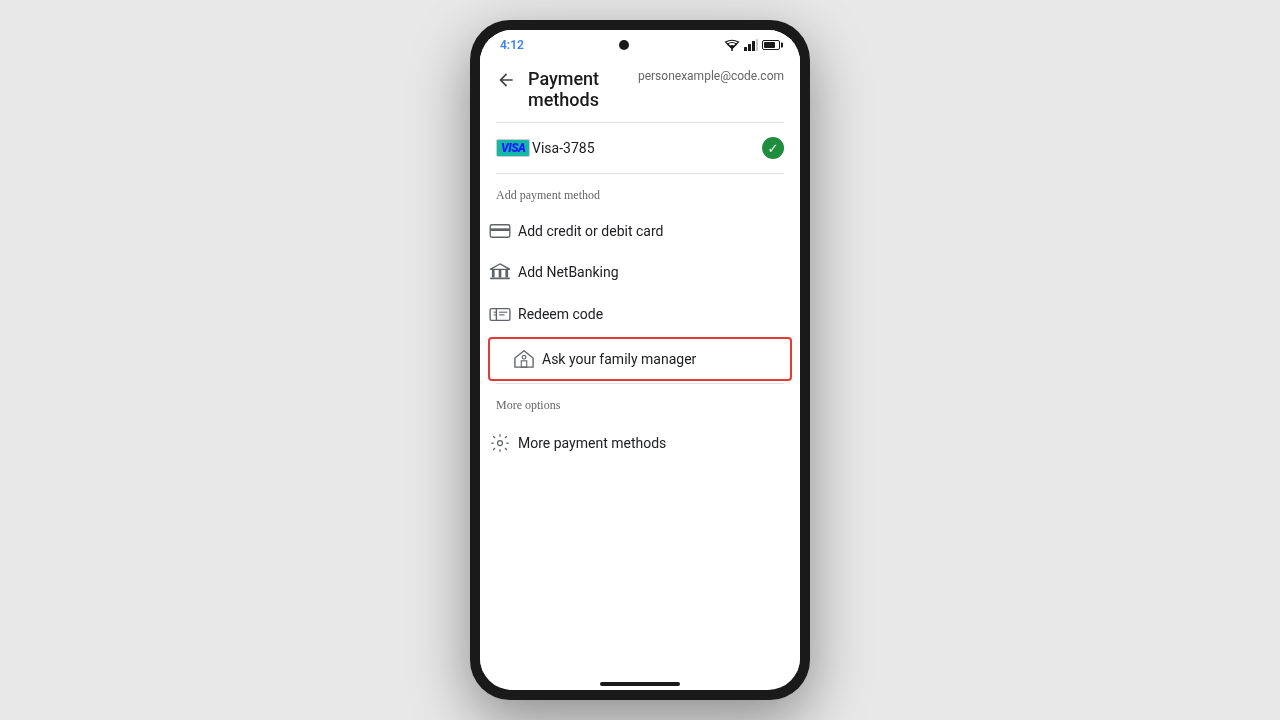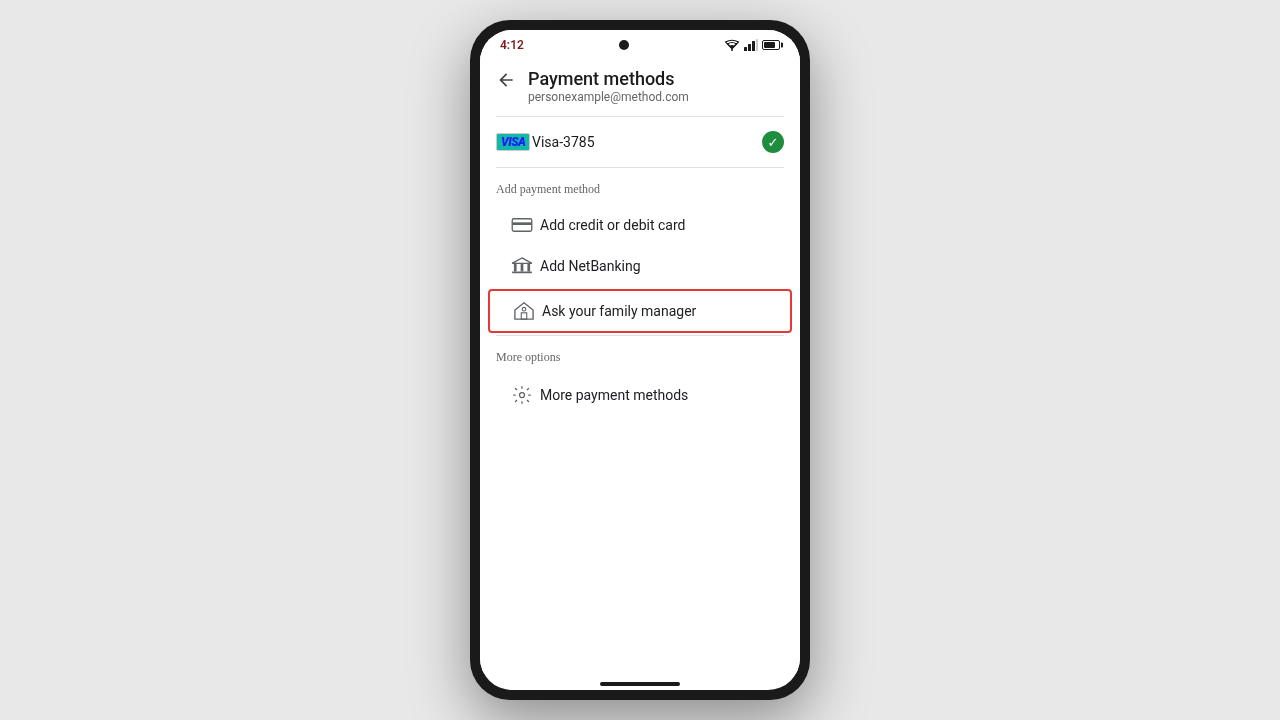--- a/index.html
+++ b/index.html
@@ -39,21 +39,21 @@
       justify-content: space-between;
       align-items: center;
       padding: 8px 20px 4px;
       background: #fff;
       flex-shrink: 0;
     }
 
     .status-time {
       font-size: 12px;
       font-weight: 600;
-      color: #7f1d1d;
+      color: #3b82f6;
     }
 
     .status-camera {
       width: 10px;
       height: 10px;
       background: #1a1a1a;
       border-radius: 50%;
     }
 
     .status-icons {
@@ -115,21 +115,21 @@
     .back-button {
       margin-right: 12px;
       margin-top: 2px;
       cursor: pointer;
       color: #444;
       font-size: 18px;
     }
 
     .title-area {
       display: flex;
-      flex-direction: column;
+      flex-direction: row;
     }
 
     .page-title {
       font-size: 18px;
       font-weight: 500;
       color: #1a1a1a;
     }
 
     .subtitle {
       font-size: 12px;
@@ -183,21 +183,21 @@
       padding: 14px 16px 8px;
       font-size: 12px;
       color: #666;
       font-family: Liberation Serif, serif;
     }
 
     
     .menu-item {
       display: flex;
       align-items: center;
-      padding: 12px 24px;
+      padding: 12px 2px;
       cursor: pointer;
       background: #fff;
     }
 
     .menu-item-icon {
       width: 36px;
       display: flex;
       align-items: center;
       justify-content: center;
       flex-shrink: 0;
@@ -288,21 +288,21 @@
     <div class="content">
 
       <div class="top-bar">
         <div class="back-button">
           <svg width="20" height="20" viewBox="0 0 24 24" fill="none">
             <path d="M20 11H7.83l5.59-5.59L12 4l-8 8 8 8 1.41-1.41L7.83 13H20v-2z" fill="#444"></path>
           </svg>
         </div>
         <div class="title-area">
           <span class="page-title">Payment methods</span>
-          <span class="subtitle">personexample@method.com</span>
+          <span class="subtitle">personexample@code.com</span>
         </div>
       </div>
 
       <div class="divider"></div>
 
       <div class="payment-item">
         <div class="payment-item-icon">
           <span class="visa-logo">VISA</span>
         </div>
         <span class="payment-item-label">Visa-3785</span>
@@ -330,20 +330,33 @@
             <rect x="3" y="7" width="3" height="9" fill="#5f6368" rx="0.5"></rect>
             <rect x="10.5" y="7" width="3" height="9" fill="#5f6368" rx="0.5"></rect>
             <rect x="18" y="7" width="3" height="9" fill="#5f6368" rx="0.5"></rect>
             <rect x="1" y="16" width="22" height="2" fill="#5f6368" rx="0.5"></rect>
           </svg>
         </div>
         <span class="menu-item-label">Add NetBanking</span>
       </div>
 
 
+      <div class="menu-item">
+        <div class="menu-item-icon">
+          <svg width="22" height="18" viewBox="0 0 24 20" fill="none">
+            <rect x="1" y="4" width="22" height="13" rx="1.5" stroke="#5f6368" stroke-width="1.5"></rect>
+            <line x1="8" y1="4" x2="8" y2="17" stroke="#5f6368" stroke-width="1.5"></line>
+            <line x1="5" y1="8" x2="8" y2="8" stroke="#5f6368" stroke-width="1.2"></line>
+            <line x1="5" y1="11" x2="8" y2="11" stroke="#5f6368" stroke-width="1.2"></line>
+            <line x1="11" y1="8" x2="20" y2="8" stroke="#5f6368" stroke-width="1.2"></line>
+            <line x1="11" y1="11" x2="17" y2="11" stroke="#5f6368" stroke-width="1.2"></line>
+          </svg>
+        </div>
+        <span class="menu-item-label">Redeem code</span>
+      </div>
 
       <div class="menu-item menu-item-highlighted">
         <div class="menu-item-icon">
           <svg width="22" height="20" viewBox="0 0 24 22" fill="none">
 
             <polygon points="12,2 22,10 22,20 2,20 2,10" stroke="#5f6368" stroke-width="1.5" fill="none"></polygon>
 
             <rect x="9" y="13" width="6" height="7" stroke="#5f6368" stroke-width="1.2" fill="none"></rect>
 
             <circle cx="12" cy="9" r="2" stroke="#5f6368" stroke-width="1.2" fill="none"></circle>

